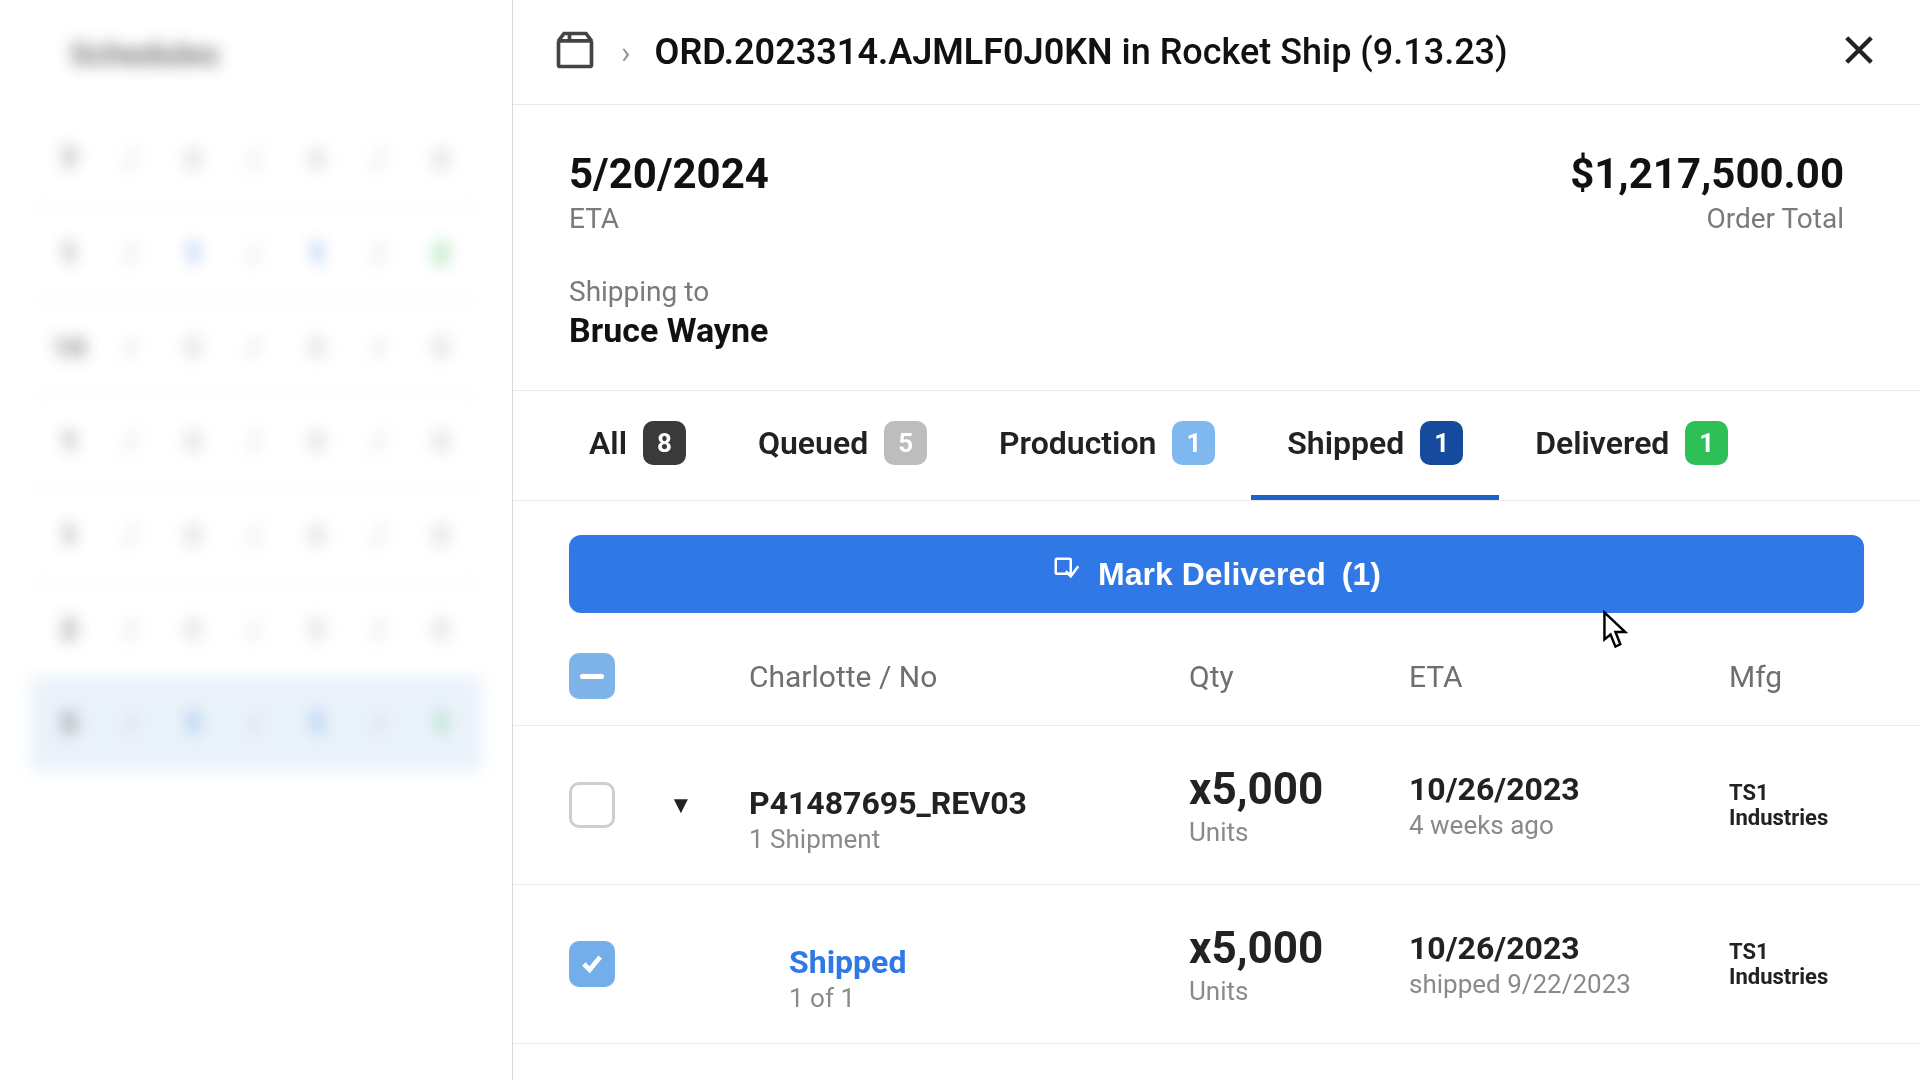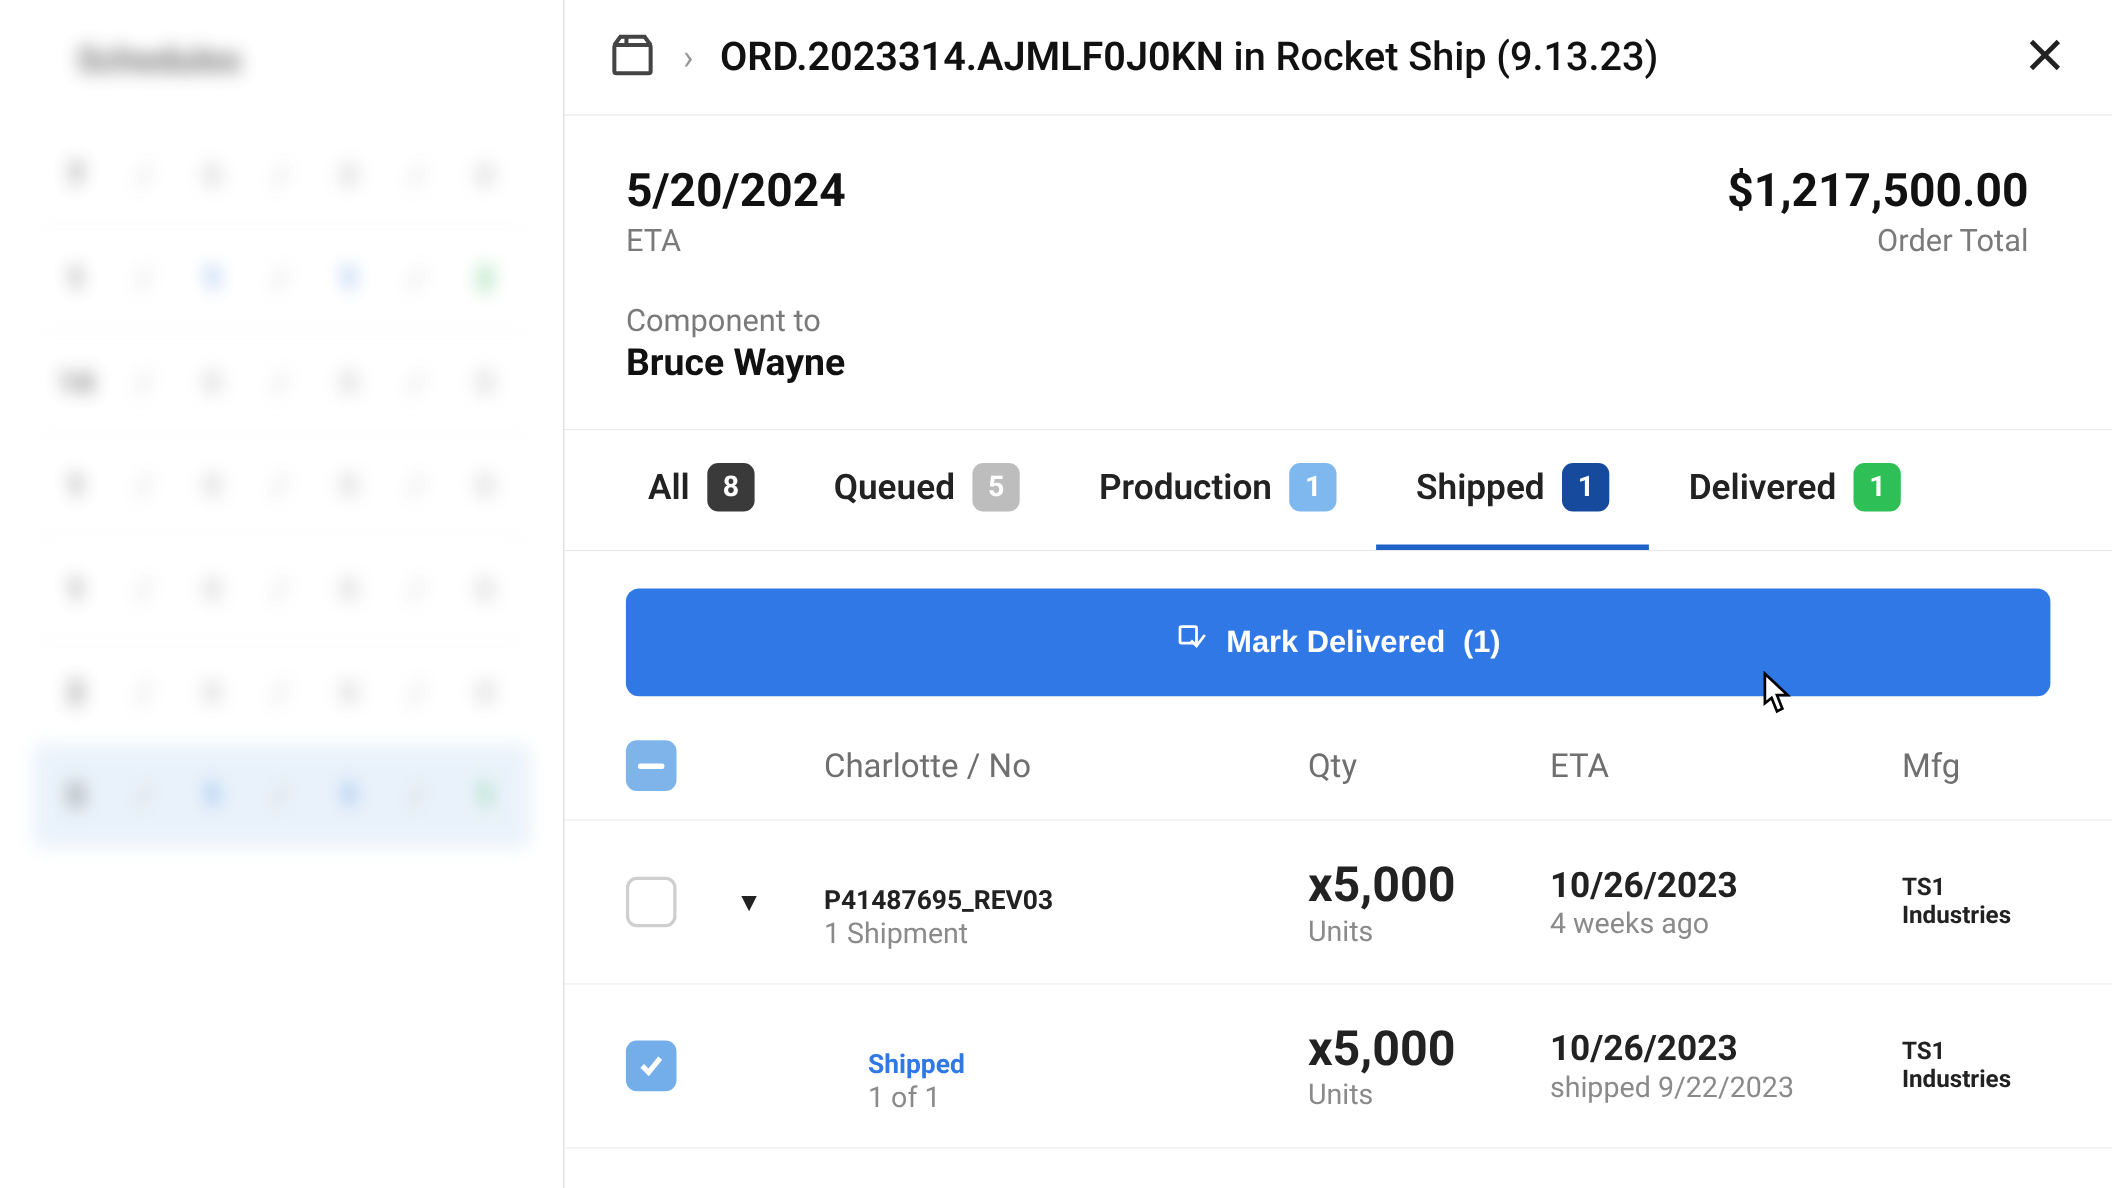--- a/index.html
+++ b/index.html
@@ -100,26 +100,26 @@
   }
   .badge.dark  { background: #3a3a3a; }
   .badge.grey  { background: #bdbdbd; }
   .badge.lblue { background: #7fb8ef; }
   .badge.blue  { background: #154a9c; }
   .badge.green { background: #2fbf57; }
 
   .action-area { padding: 34px 56px 20px 56px; }
   .mark-btn {
     width: 100%;
-    height: 98px;
+    height: 78px;
     background: #2f78e6;
     color: #fff;
     border: none;
     border-radius: 12px;
-    font-size: 28px;
+    font-size: 32px;
     font-weight: 600;
     display: flex;
     align-items: center;
     justify-content: center;
     gap: 16px;
     cursor: pointer;
   }
   .mark-btn svg { width: 30px; height: 30px; stroke: #fff; fill: none; }
 
   .thead {
@@ -149,21 +149,21 @@
   }
   .trow .cb {
     width: 46px; height: 46px; border-radius: 10px; border: 3px solid #cfcfcf; background: #fff;
   }
   .trow .cb.checked {
     border: none; background: #74aeea;
     display:flex; align-items:center; justify-content:center;
   }
   .trow .cb.checked svg { width: 28px; height: 28px; stroke: #fff; fill: none; stroke-width: 4; }
   .trow .expand { font-size: 24px; color: #222; cursor: pointer; }
-  .trow .comp .main { font-weight: 700; font-size: 24px; margin-top: 28px; }
+  .trow .comp .main { font-weight: 700; font-size: 32px; margin-top: 28px; }
   .trow .comp .sub { color: #8a8a8a; font-size: 26px; margin-top: 2px; }
   .trow .comp .main.link { color: #2f78e6; font-weight: 700; }
   .trow .qty .main { font-weight: 700; font-size: 44px; }
   .trow .qty .sub { color: #8a8a8a; font-size: 26px; margin-top: 2px; }
   .trow .eta .main { font-weight: 700; font-size: 32px; }
   .trow .eta .sub { color: #8a8a8a; font-size: 26px; margin-top: 2px; }
   .trow .mfg { font-weight: 700; font-size: 22px; }
 
   .cursor-overlay {
     position: absolute;
@@ -271,21 +271,21 @@
       <div class="val">5/20/2024</div>
       <div class="lbl">ETA</div>
     </div>
     <div class="total">
       <div class="val">$1,217,500.00</div>
       <div class="lbl">Order Total</div>
     </div>
   </div>
 
   <div class="shipto">
-    <div class="lbl">Component to</div>
+    <div class="lbl">Shipping to</div>
     <div class="name">Bruce Wayne</div>
   </div>
 
   <div class="tabs">
     <div class="tab">
       <span>All</span>
       <span class="badge dark">8</span>
     </div>
     <div class="tab">
       <span>Queued</span>

